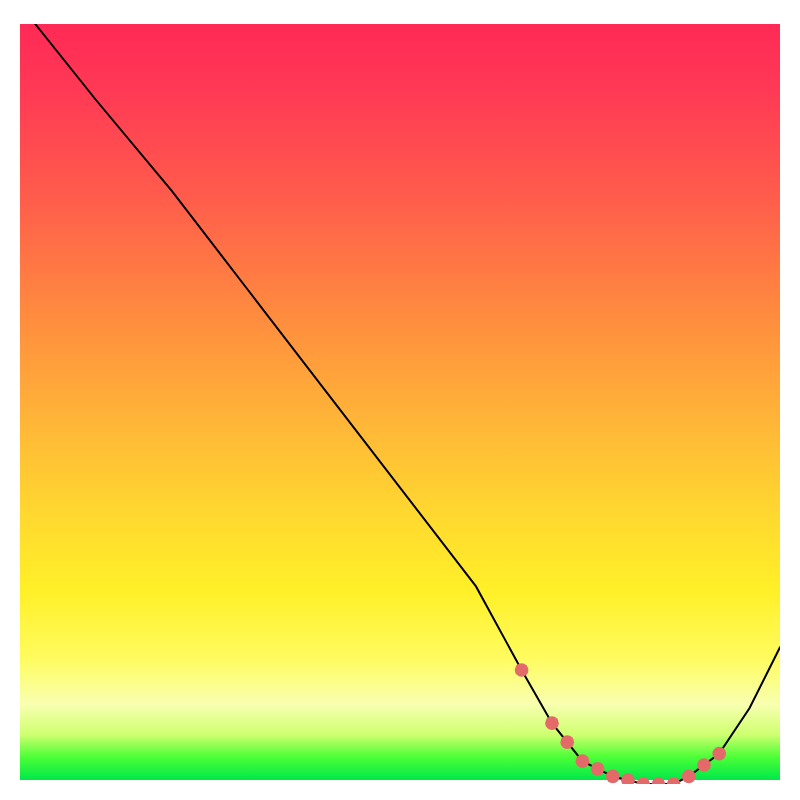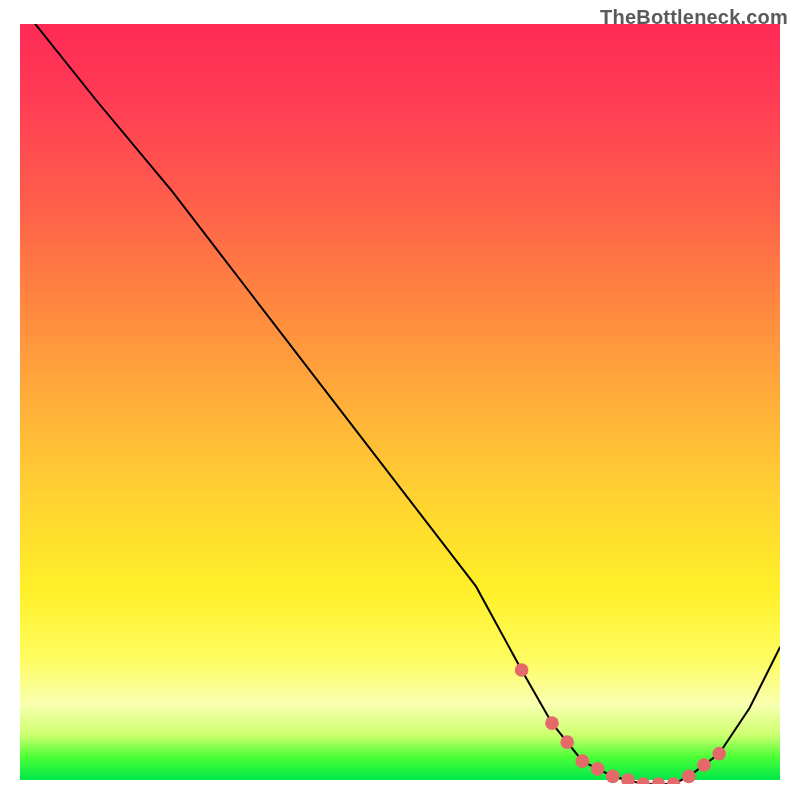--- a/index.html
+++ b/index.html
@@ -55,21 +55,20 @@
   }
   svg.curves {
     position: absolute;
     inset: 0;
   }
 </style>
 </head>
 <body>
 
 <div class="stage">
-  <div class="source">TheBottleneck.com</div>
 
   <div class="plot-area">
     <div class="gradient-bg"></div>
     <svg class="curves" viewBox="0 0 100 100" preserveAspectRatio="none">
       <path fill="none" stroke="#000000" stroke-width="2" vector-effect="non-scaling-stroke" stroke-linecap="round" d="M2.00 0.00 L10.00 10.00 L20.00 22.00 L30.00 35.00 L40.00 48.00 L50.00 61.00 L60.00 74.00 L66.00 85.00 L70.00 92.00 L74.00 97.00 L78.00 99.00 L82.00 100.00 L86.00 100.00 L88.00 99.00 L92.00 96.00 L96.00 90.00 L100.00 82.00"></path>
       <g>
           <circle cx="66.00" cy="85.00" r="0.9" fill="#e46a6a"></circle>
           <circle cx="70.00" cy="92.00" r="0.9" fill="#e46a6a"></circle>
           <circle cx="72.00" cy="94.50" r="0.9" fill="#e46a6a"></circle>
           <circle cx="74.00" cy="97.00" r="0.9" fill="#e46a6a"></circle>

